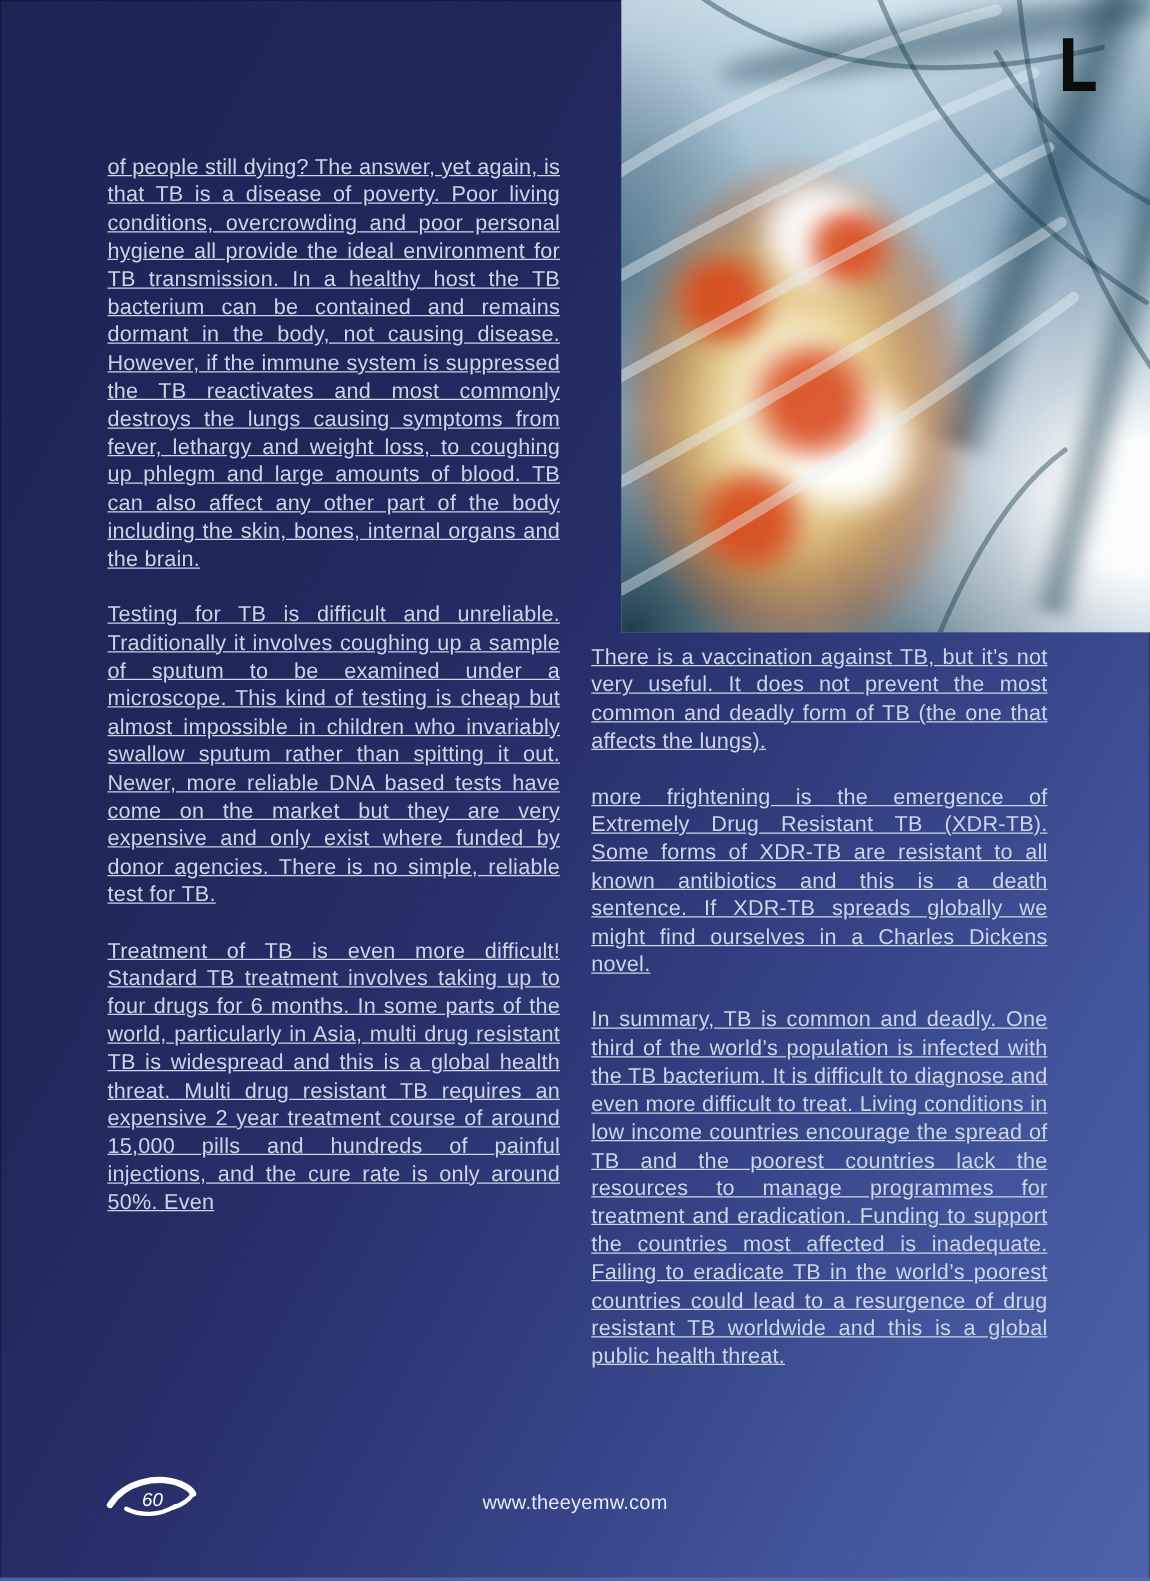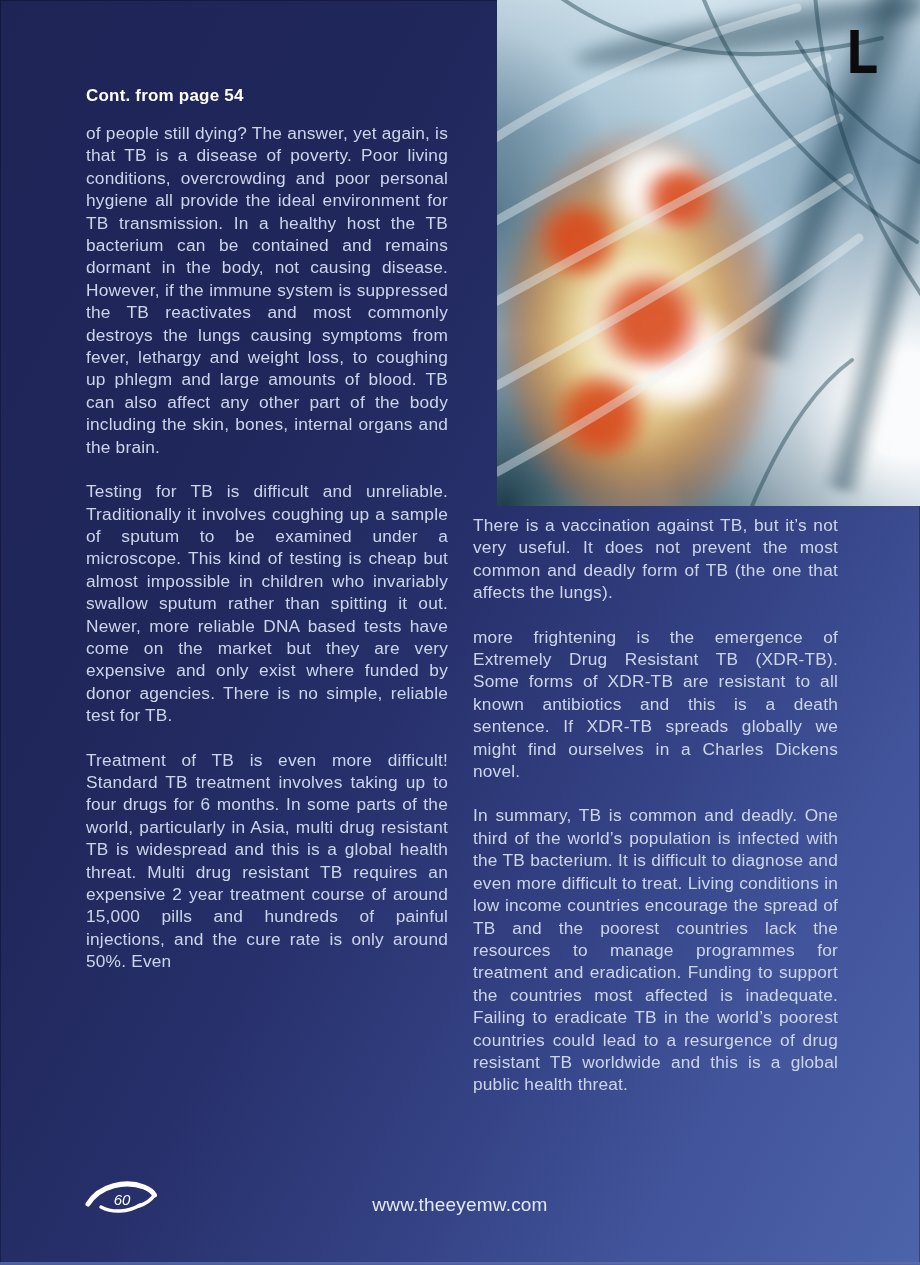--- a/index.html
+++ b/index.html
@@ -10,21 +10,21 @@
     box-shadow:inset 0 0 0 1px rgba(0,0,0,.3);
   }
   .page-bottom-line{position:absolute;left:0;right:0;bottom:0;height:3px;background:#5d6dac;opacity:.8;}
 
   
   .cont-header{
     position:absolute;left:86px;top:86px;width:380px;
     color:#ffffff;font-size:17px;font-weight:bold;letter-spacing:.2px;
   }
   .col{position:absolute;color:#ccd6e8;font-size:17.3px;line-height:22.4px;
-       text-align:justify;letter-spacing:.2px;}
+       text-align:justify;letter-spacing:.2px;text-decoration:underline;}
   .col p{margin:0 0 22px 0;}
   .col-left{left:86px;top:122px;width:362px;}
   .col-right{left:473px;top:514px;width:365px;}
 
   
   .xray{position:absolute;left:497px;top:0;width:423px;height:506px;overflow:hidden;
         box-shadow:inset 10px 0 14px -6px rgba(70,80,150,.55);}
   .xray>div{position:absolute;}
   .xray-base{inset:0;background:
     radial-gradient(circle at 97% 80%, rgba(255,255,255,.95) 0 9%, rgba(255,255,255,.55) 20%, rgba(255,255,255,0) 42%),
@@ -53,21 +53,21 @@
   .xray-ribs{inset:0;}
   .xray-marker{
     top:24px;right:46px;width:30px;height:58px;
     color:#0b0b0b;font-family:"DejaVu Sans Mono",monospace;font-size:58px;font-weight:bold;line-height:58px;
   }
 
   
   .footer-logo{position:absolute;left:84px;top:1178px;width:84px;height:40px;font-style:italic;}
   .footer-url{
     position:absolute;left:0;right:0;top:1194px;text-align:center;
-    color:#e3e9f4;font-size:19px;letter-spacing:.2px;
+    color:#e3e9f4;font-size:16px;letter-spacing:.2px;
   }
 </style>
 </head>
 <body>
 
 <div class="page">
 
   <div class="xray">
     <div class="xray-base"></div>
     <div class="xray-clavicle"></div>
@@ -94,21 +94,20 @@
           <path d="M 205 -5 Q 262 140 420 242"></path>
           <path d="M 318 -5 Q 332 160 428 300"></path>
           <path d="M 300 42 Q 345 120 422 162"></path>
           <path d="M 255 506 Q 300 400 355 360"></path>
         </g>
       </svg>
     </div>
     <div class="xray-marker">L</div>
   </div>
 
-  <div class="cont-header">Cont. from page 54</div>
 
   <div class="col col-left">
     <p>of people still dying? The answer, yet again, is that TB is a disease of poverty. Poor living conditions, overcrowding and poor personal hygiene all provide the ideal environment for TB transmission. In a healthy host the TB bacterium can be contained and remains dormant in the body, not causing disease. However, if the immune system is suppressed the TB reactivates and most commonly destroys the lungs causing symptoms from fever, lethargy and weight loss, to coughing up phlegm and large amounts of blood. TB can also affect any other part of the body including the skin, bones, internal organs and the brain.</p>
     <p>Testing for TB is difficult and unreliable. Traditionally it involves coughing up a sample of sputum to be examined under a microscope. This kind of testing is cheap but almost impossible in children who invariably swallow sputum rather than spitting it out. Newer, more reliable DNA based tests have come on the market but they are very expensive and only exist where funded by donor agencies. There is no simple, reliable test for TB.</p>
     <p>Treatment of TB is even more difficult! Standard TB treatment involves taking up to four drugs for 6 months. In some parts of the world, particularly in Asia, multi drug resistant TB is widespread and this is a global health threat. Multi drug resistant TB requires an expensive 2 year treatment course of around 15,000 pills and hundreds of painful injections, and the cure rate is only around 50%. Even</p>
   </div>
 
   <div class="col col-right">
     <p>There is a vaccination against TB, but it’s not very useful. It does not prevent the most common and deadly form of TB (the one that affects the lungs).</p>
     <p>more frightening is the emergence of Extremely Drug Resistant TB (XDR-TB). Some forms of XDR-TB are resistant to all known antibiotics and this is a death sentence. If XDR-TB spreads globally we might find ourselves in a Charles Dickens novel.</p>

